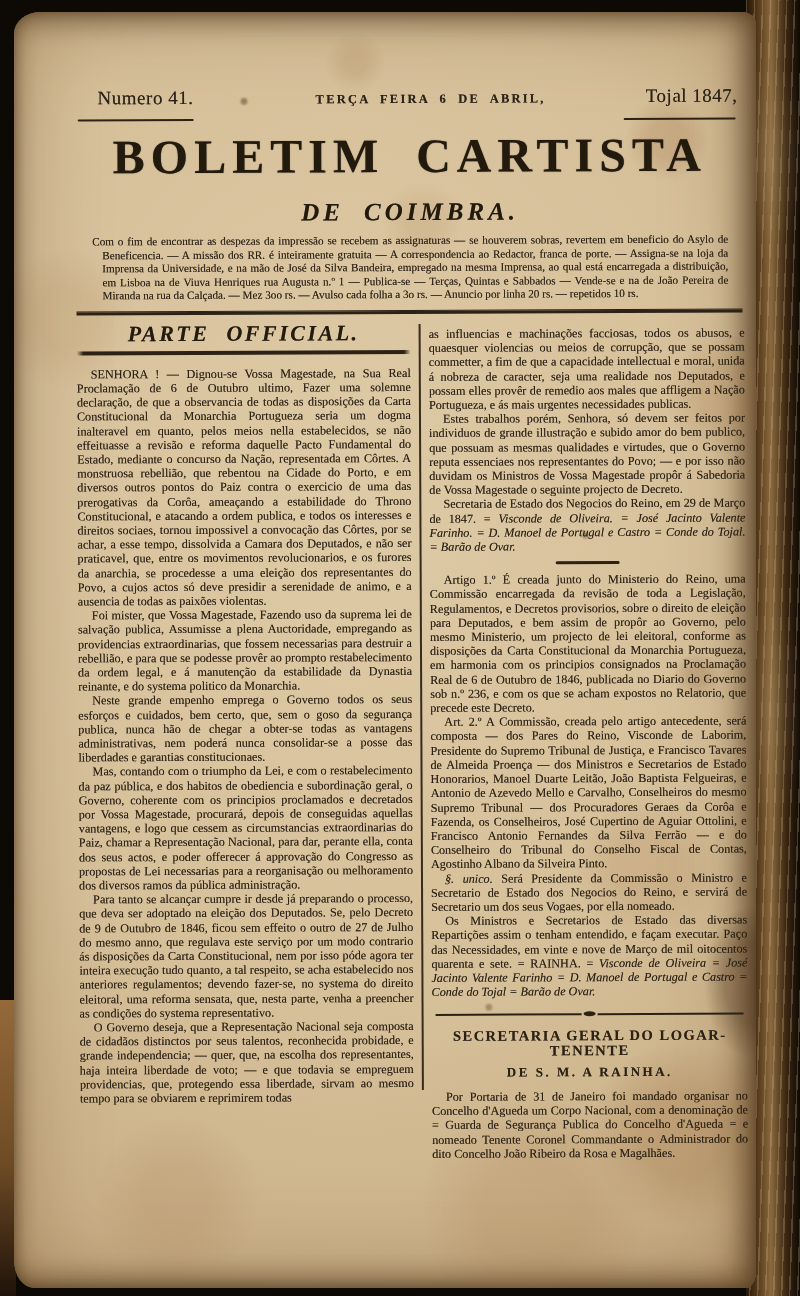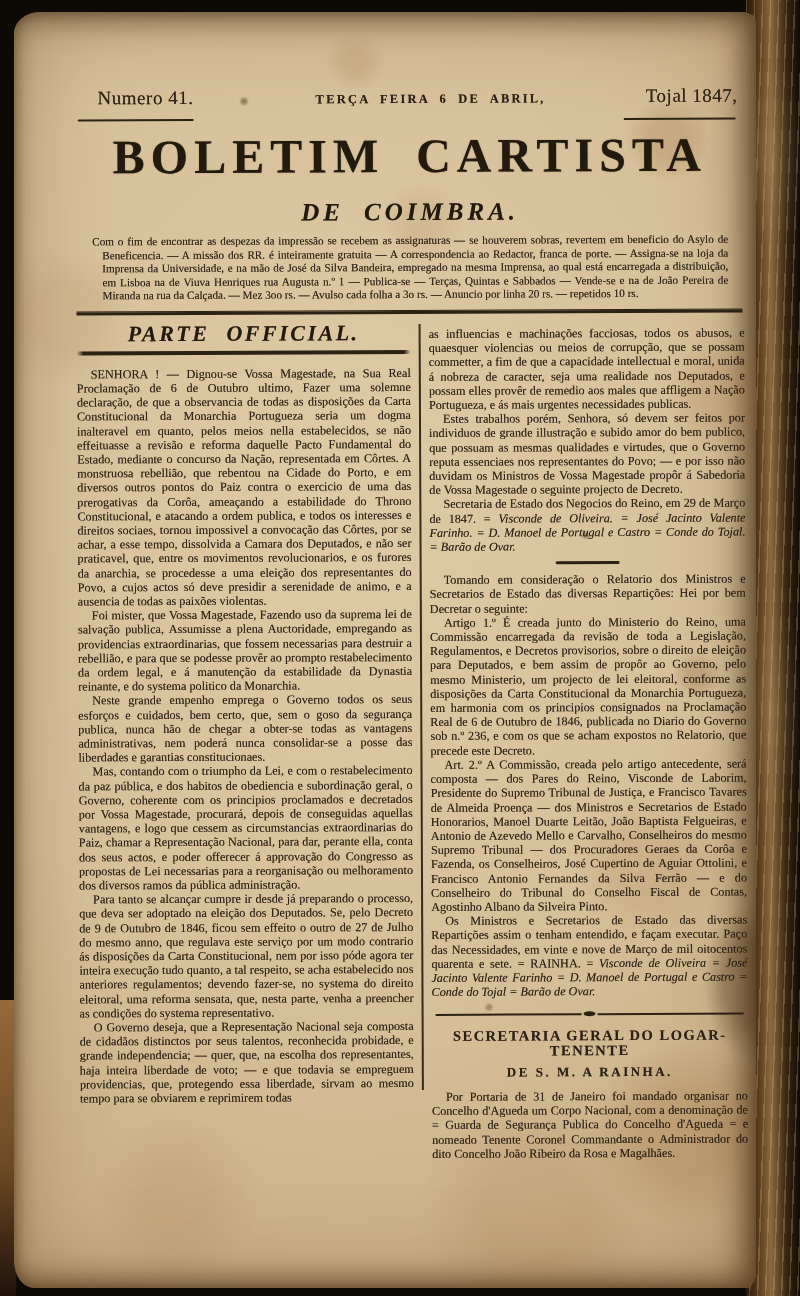--- a/index.html
+++ b/index.html
@@ -129,23 +129,23 @@
         <p class="para indent"><span>O Governo deseja, que a Representação Nacional seja composta de cidadãos distinctos por seus talentos, reconhecida probidade, e grande independencia; — quer, que, na escolha dos representantes, haja inteira liberdade de voto; — e que todavia se empreguem providencias, que, protegendo essa liberdade, sirvam ao mesmo tempo para se obviarem e reprimirem todas</span></p>
       </section>
 
       <div class="col-divider"></div>
 
       <section class="col col-right">
         <p class="para"><span>as influencias e machinações facciosas, todos os abusos, e quaesquer violencias ou meios de corrupção, que se possam commetter, a fim de que a capacidade intellectual e moral, unida á nobreza de caracter, seja uma realidade nos Deputados, e possam elles provêr de remedio aos males que affligem a Nação Portugueza, e ás mais urgentes necessidades publicas.</span></p>
         <p class="para indent"><span>Estes trabalhos porém, Senhora, só devem ser feitos por individuos de grande illustração e subido amor do bem publico, que possuam as mesmas qualidades e virtudes, que o Governo reputa essenciaes nos representantes do Povo; — e por isso não duvidam os Ministros de Vossa Magestade propôr á Sabedoria de Vossa Magestade o seguinte projecto de Decreto.</span></p>
         <p class="para indent"><span>Secretaria de Estado dos Negocios do Reino, em 29 de Março de 1847. = </span><span class="italic">Visconde de Oliveira. = José Jacinto Valente Farinho. = D. Manoel de Portugal e Castro = Conde do Tojal. = Barão de Ovar.</span></p>
         <div class="short-rule"></div>
-        <p class="para indent"><span>Tomando em consideração o Relatorio dos Ministros e Secretarios de Estado das diversas Repartições: Hei por bem Decretar o seguinte:</span></p>
         <p class="para indent"><span>Artigo 1.º É creada junto do Ministerio do Reino, uma Commissão encarregada da revisão de toda a Legislação, Regulamentos, e Decretos provisorios, sobre o direito de eleição para Deputados, e bem assim de propôr ao Governo, pelo mesmo Ministerio, um projecto de lei eleitoral, conforme as disposições da Carta Constitucional da Monarchia Portugueza, em harmonia com os principios consignados na Proclamação Real de 6 de Outubro de 1846, publicada no Diario do Governo sob n.º 236, e com os que se acham expostos no Relatorio, que precede este Decreto.</span></p>
         <p class="para indent"><span>Art. 2.º A Commissão, creada pelo artigo antecedente, será composta — dos Pares do Reino, Visconde de Laborim, Presidente do Supremo Tribunal de Justiça, e Francisco Tavares de Almeida Proença — dos Ministros e Secretarios de Estado Honorarios, Manoel Duarte Leitão, João Baptista Felgueiras, e Antonio de Azevedo Mello e Carvalho, Conselheiros do mesmo Supremo Tribunal — dos Procuradores Geraes da Corôa e Fazenda, os Conselheiros, José Cupertino de Aguiar Ottolini, e Francisco Antonio Fernandes da Silva Ferrão — e do Conselheiro do Tribunal do Conselho Fiscal de Contas, Agostinho Albano da Silveira Pinto.</span></p>
+        <p class="para indent"><span class="italic">§. unico.</span><span> Será Presidente da Commissão o Ministro e Secretario de Estado dos Negocios do Reino, e servirá de Secretario um dos seus Vogaes, por ella nomeado.</span></p>
         <p class="para indent"><span>Os Ministros e Secretarios de Estado das diversas Repartições assim o tenham entendido, e façam executar. Paço das Necessidades, em vinte e nove de Março de mil oitocentos quarenta e sete. = RAINHA. = </span><span class="italic">Visconde de Oliveira = José Jacinto Valente Farinho = D. Manoel de Portugal e Castro = Conde do Tojal = Barão de Ovar.</span></p>
         <div class="orn">
           <div class="line"></div>
           <div class="dia"></div>
           <div class="line"></div>
         </div>
         <h3 class="sec1">SECRETARIA GERAL DO LOGAR-TENENTE</h3>
         <h4 class="sec2">DE S. M. A RAINHA.</h4>
         <p class="para indent"><span>Por Portaria de 31 de Janeiro foi mandado organisar no Concelho d'Agueda um Corpo Nacional, com a denominação de = Guarda de Segurança Publica do Concelho d'Agueda = e nomeado Tenente Coronel Commandante o Administrador do dito Concelho João Ribeiro da Rosa e Magalhães.</span></p>
       </section>

